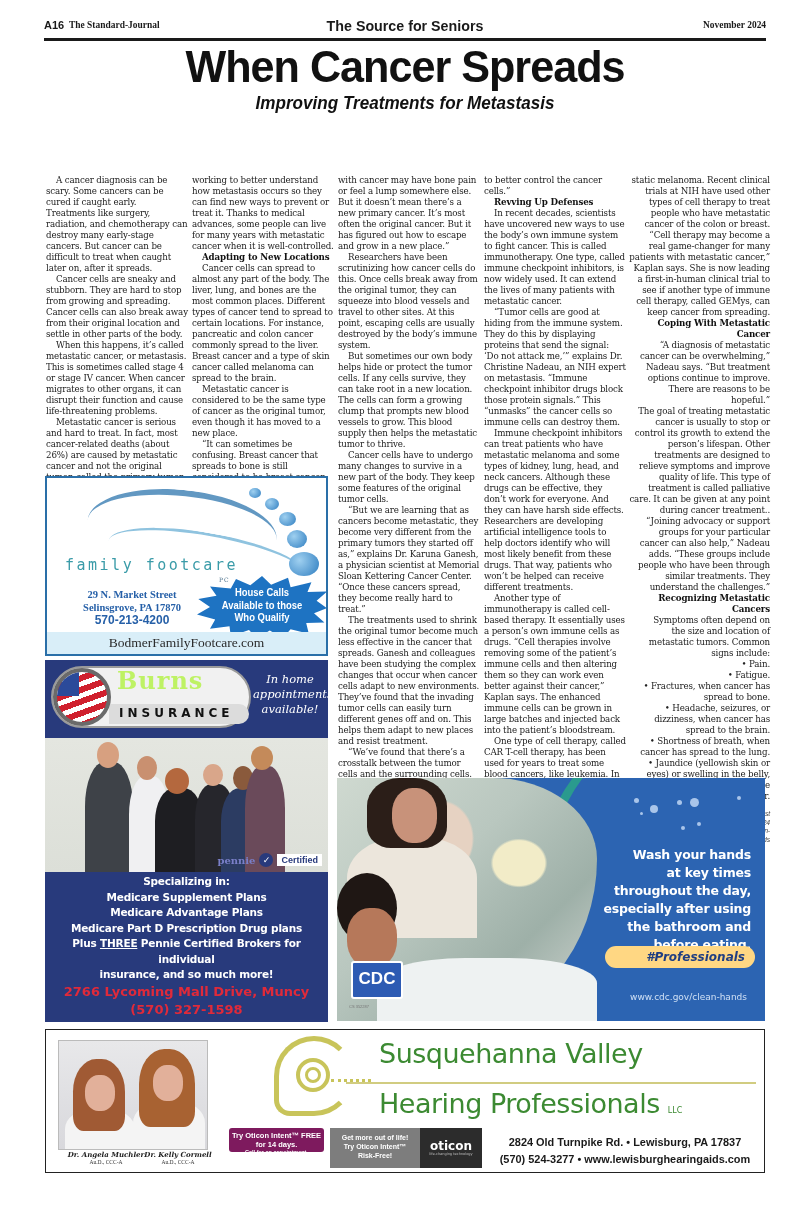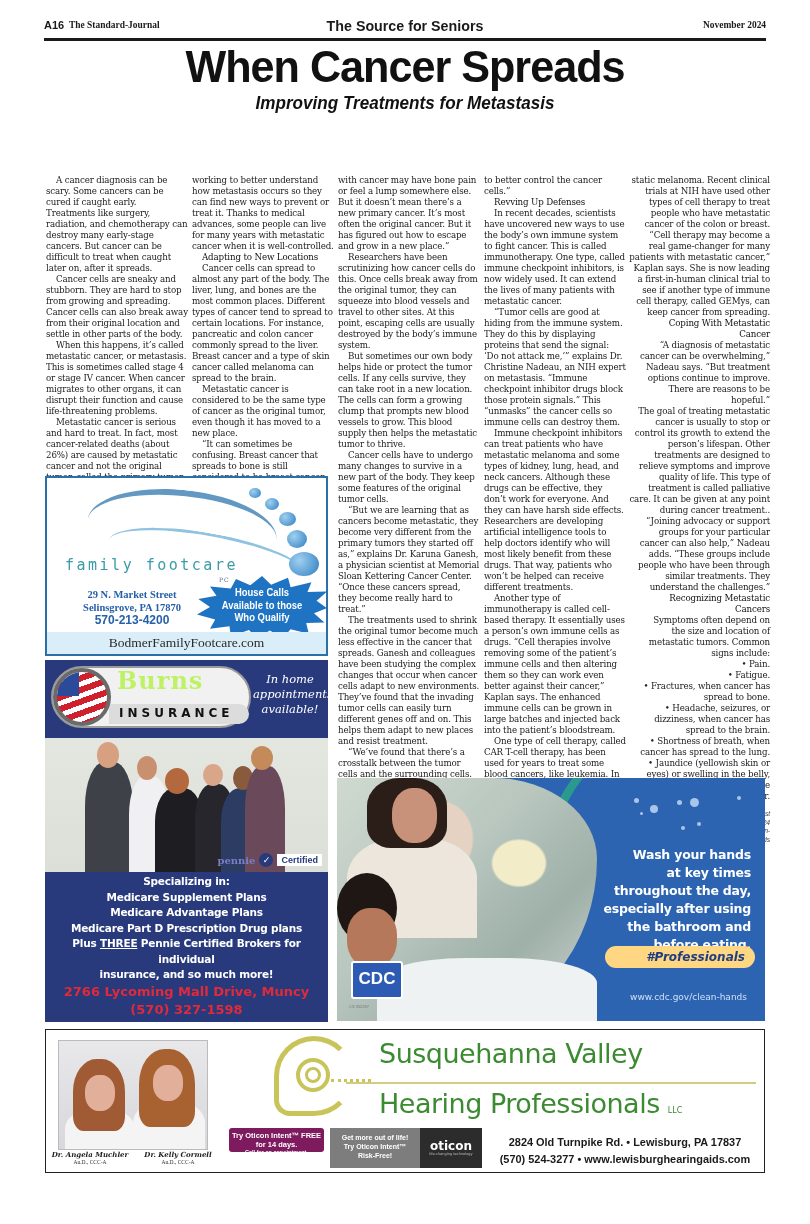--- a/index.html
+++ b/index.html
@@ -14,21 +14,21 @@
   .mh-date { position: absolute; right: 0; top: 3px; font-family: "Liberation Serif", serif; font-size: 10.5px; font-weight: 700; transform: scaleX(0.9); transform-origin: right; }
   .mh-rule { position: absolute; left: 44px; top: 38px; width: 722px; height: 3px; background: #1a1a1a; }
 
   .headline { position: absolute; left: 0; width: 810px; top: 42px; text-align: center; font-family: "Liberation Sans", sans-serif; font-weight: 700; font-size: 44px; letter-spacing: -1px; transform: scaleX(0.98); color: #111; }
   .subhead { position: absolute; left: 0; width: 810px; top: 92px; text-align: center; font-family: "Liberation Sans", sans-serif; font-weight: 700; font-style: italic; font-size: 19px; transform: scaleX(0.9); color: #111; }
 
   
   .col { position: absolute; font-family: "DejaVu Serif", serif; font-size: 8.7px; line-height: 11px; color: #222; letter-spacing: -0.15px; margin-top: 48px; }
   .col p { text-indent: 10px; margin: 0; }
   .col p.noind { text-indent: 0; }
-  .col h4 { font-weight: 400; font-size: 8.7px; text-indent: 10px; margin: 0; color: #111; }
+  .col h4 { font-weight: 700; font-size: 8.7px; text-indent: 10px; margin: 0; color: #111; }
   .col .bullet { text-indent: 0; padding-left: 10px; }
   .source { font-family: "Liberation Sans", sans-serif; font-style: italic; font-size: 6.8px; line-height: 8.5px; color: #444; margin-top: 8px; }
 
   .col1 { left: 46px; top: 127px; width: 142px; }
   .col2 { left: 192px; top: 127px; width: 142px; }
   .col3 { left: 338px; top: 127px; width: 142px; }
   .col4 { left: 484px; top: 127px; width: 142px; }
   .col5 { left: 628px; top: 127px; width: 142px; text-align: right; }
 
   
@@ -293,21 +293,21 @@
 
 <div class="ad-hearing">
   <div class="hr-photo">
     <div class="hr-coat" style="left:6px;top:68px;width:70px;height:50px;"></div>
     <div class="hr-coat" style="left:74px;top:60px;width:72px;height:55px;"></div>
     <div class="hr-hair" style="left:14px;top:18px;width:52px;height:72px;background:#a05a34;"></div>
     <div class="hr-hair" style="left:80px;top:8px;width:56px;height:78px;background:#a86232;"></div>
     <div class="hr-face" style="left:26px;top:34px;width:30px;height:36px;"></div>
     <div class="hr-face" style="left:94px;top:24px;width:30px;height:36px;"></div>
   </div>
-  <div class="hr-doc" style="left:4px;width:80px;">
+  <div class="hr-doc" style="left:20px;width:80px;">
     <div class="hr-doc-name">Dr. Angela Muchler</div>
     <div class="hr-doc-cred">Au.D., CCC-A</div>
   </div>
   <div class="hr-doc" style="left:92px;width:80px;">
     <div class="hr-doc-name">Dr. Kelly Cormell</div>
     <div class="hr-doc-cred">Au.D., CCC-A</div>
   </div>
   <div class="hr-ear"></div>
   <div class="hr-spiral"></div>
   <div class="hr-spiral2"></div>

